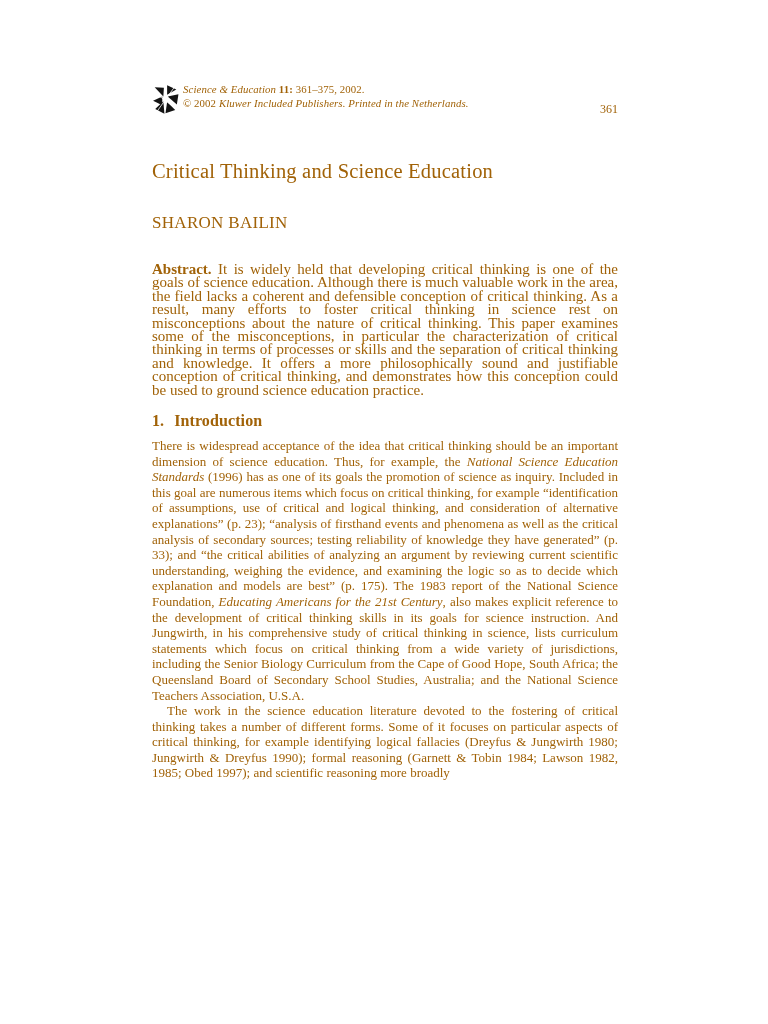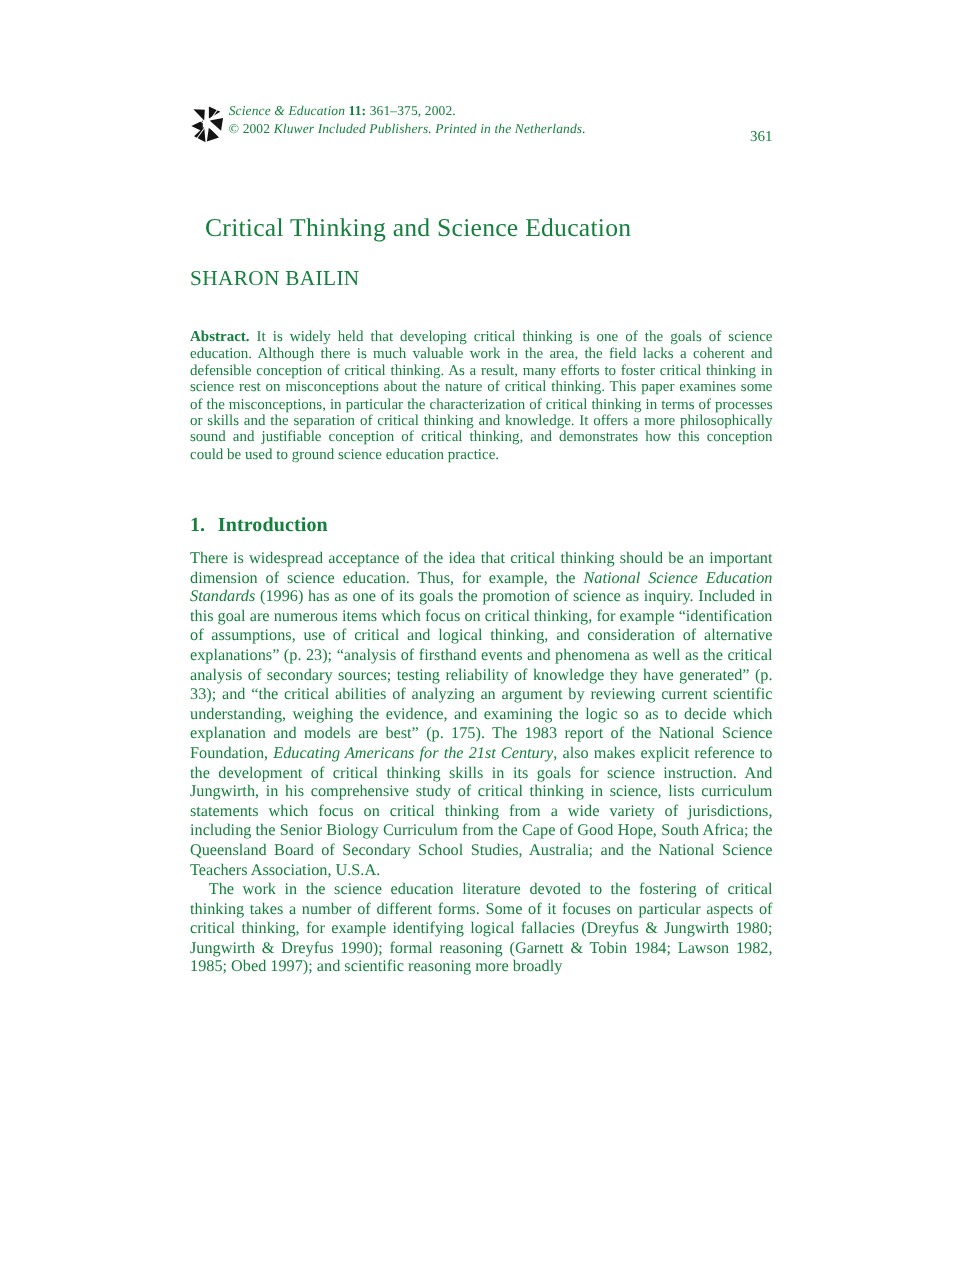--- a/index.html
+++ b/index.html
@@ -1,36 +1,36 @@
 <!DOCTYPE html>
 <html><head>
 <meta charset="utf-8">
 <style>
   html,body { margin:0; padding:0; background:#ffffff; }
   .page {
     position:relative;
     width:768px; height:1024px;
     background:#ffffff;
     font-family:"Liberation Serif", serif;
-    color:#15803d;
+    color:#a16207;
     overflow:hidden;
   }
   .header-row { position:absolute; left:152px; top:83px; width:466px; }
   .logo { position:absolute; left:0; top:2px; width:27px; height:30px; display:block; }
   .header-text { margin-left:31px; font-size:10.8px; line-height:13.5px; letter-spacing:0.1px; }
   .pagenum { position:absolute; right:0; top:19px; font-size:12px; }
   .article-title {
     position:absolute; left:152px; top:160px; width:500px;
-    font-size:20.5px; font-weight:normal; margin:12px; letter-spacing:0.2px;
+    font-size:20.5px; font-weight:normal; margin:0; letter-spacing:0.2px;
   }
   .author { position:absolute; left:152px; top:213px; font-size:17px; letter-spacing:0.3px; }
   .affiliation { position:absolute; left:152px; top:229.5px; width:480px; font-style:italic; font-size:10.8px; }
   .abstract {
     position:absolute; left:152px; top:263px; width:466px;
-    font-size:12px; line-height:13.4px; text-align:justify; margin:0;font-family:Liberation Serif, serif;
+    font-size:15px; line-height:13.4px; text-align:justify; margin:0;font-family:Liberation Serif, serif;
   }
   .section-heading {
     position:absolute; left:152px; top:412px;
     font-size:16px; font-weight:bold; margin:0; letter-spacing:0.1px;
   }
   .section-heading .num { margin-right:10px; }
   .body-text {
     position:absolute; left:152px; top:438px; width:466px;
     font-size:13px; line-height:15.6px; text-align:justify;
   }

